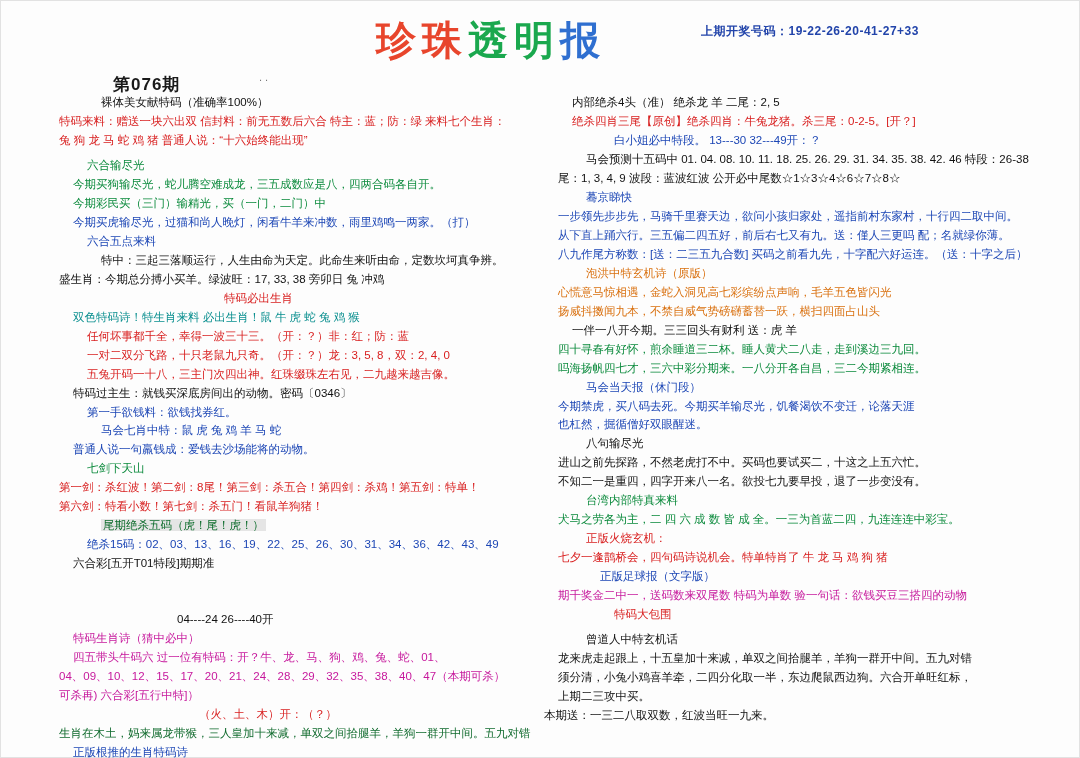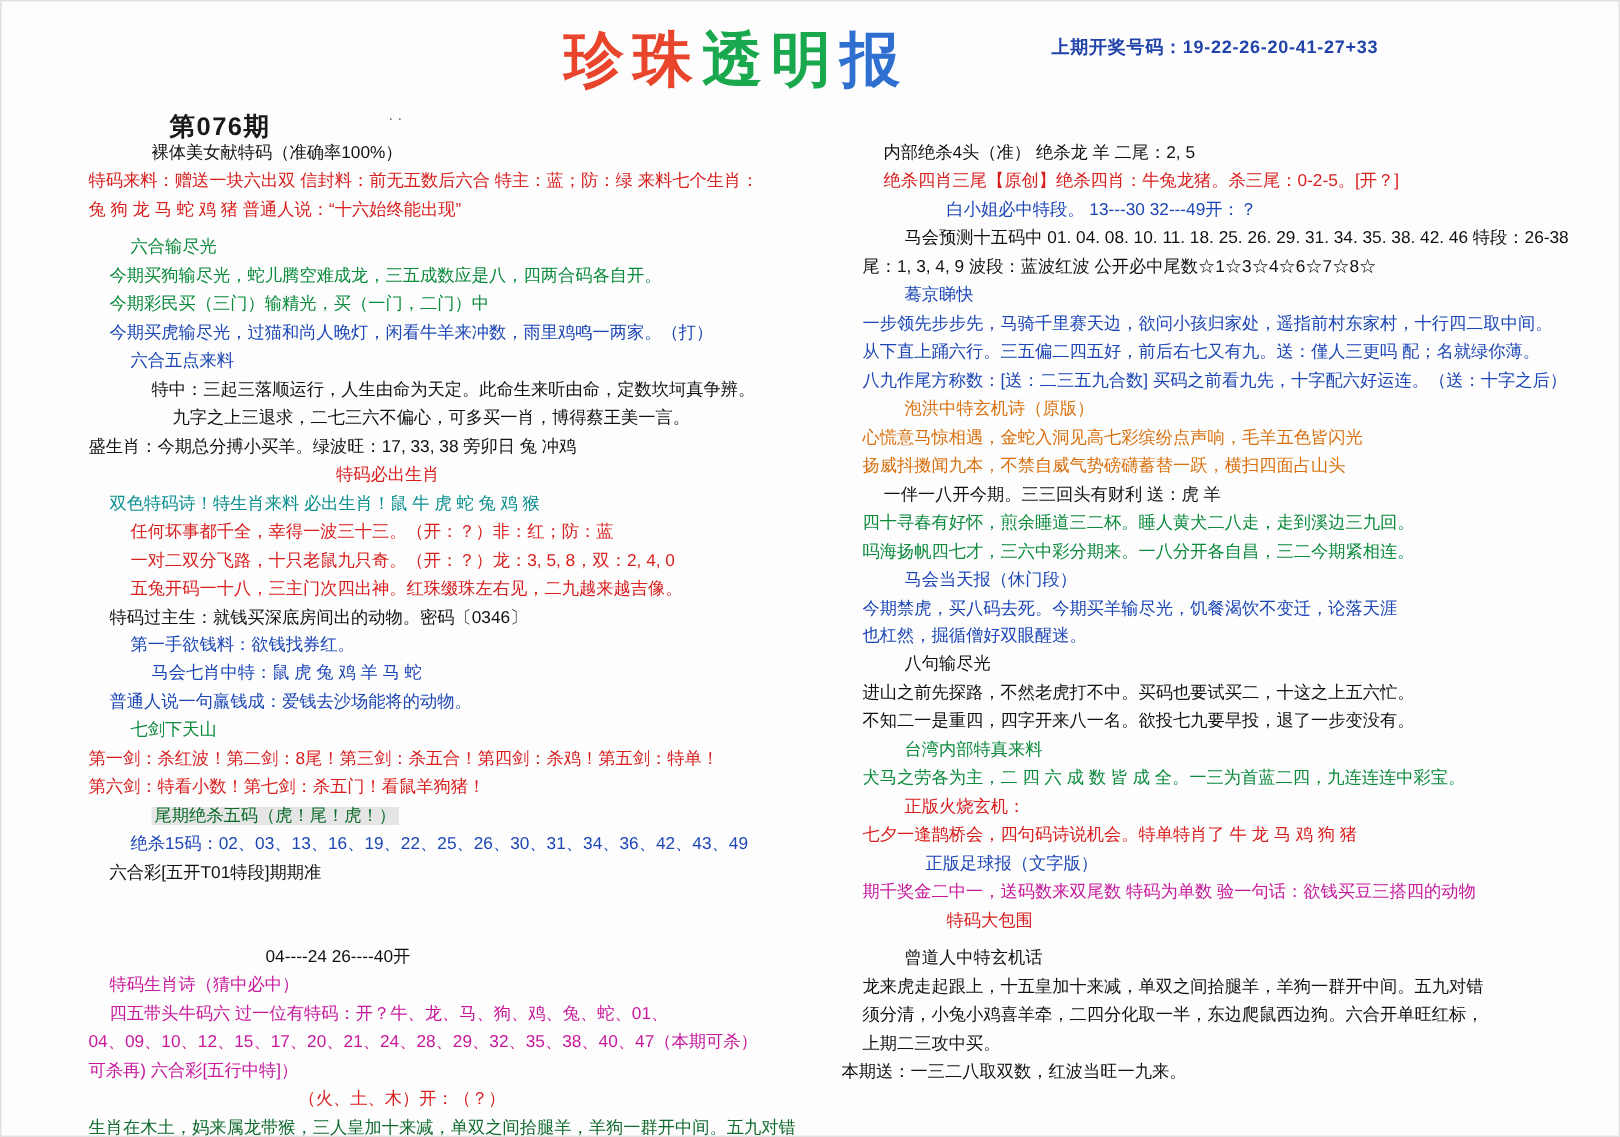--- a/index.html
+++ b/index.html
@@ -75,21 +75,21 @@
     top: 92px;
     font-size: 11.5px;
     line-height: 1.65;
     color: #111;
   }
   .col-left {
     left: 58px;
     width: 480px;
   }
   .col-right {
-    left: 560px;
+    left: 543px;
     width: 500px;
   }
   .ln {
     white-space: nowrap;
     margin: 0;
     padding: 0;
   }
   .sp0 { padding-left: 0; }
   .sp1 { padding-left: 14px; }
   .sp2 { padding-left: 28px; }
@@ -132,21 +132,20 @@
       <div class="ln sp3 black">裸体美女献特码（准确率100%）</div>
       <div class="ln sp0 red">特码来料：赠送一块六出双 信封料：前无五数后六合 特主：蓝；防：绿 来料七个生肖：</div>
       <div class="ln sp0 red">兔 狗 龙 马 蛇 鸡 猪   普通人说：“十六始终能出现”</div>
       <div class="gap-s"></div>
       <div class="ln sp2 green">六合输尽光</div>
       <div class="ln sp1 green">今期买狗输尽光，蛇儿腾空难成龙，三五成数应是八，四两合码各自开。</div>
       <div class="ln sp1 green">今期彩民买（三门）输精光，买（一门，二门）中</div>
       <div class="ln sp1 blue">今期买虎输尽光，过猫和尚人晚灯，闲看牛羊来冲数，雨里鸡鸣一两家。（打）</div>
       <div class="ln sp2 blue">六合五点来料</div>
       <div class="ln sp3 black">特中：三起三落顺运行，人生由命为天定。此命生来听由命，定数坎坷真争辨。</div>
-      <div class="ln sp4 black">九字之上三退求，二七三六不偏心，可多买一肖，博得蔡王美一言。</div>
       <div class="ln sp0 black">盛生肖：今期总分搏小买羊。绿波旺：17, 33, 38  旁卯日  兔 冲鸡</div>
       <div class="ln sp10 red">特码必出生肖</div>
       <div class="ln sp1 teal">双色特码诗！特生肖来料        必出生肖！鼠 牛 虎 蛇 兔 鸡 猴</div>
       <div class="ln sp2 red">任何坏事都千全，幸得一波三十三。（开：？）非：红；防：蓝</div>
       <div class="ln sp2 red">一对二双分飞路，十只老鼠九只奇。（开：？）龙：3, 5, 8，双：2, 4, 0</div>
       <div class="ln sp2 red">五兔开码一十八，三主门次四出神。红珠缀珠左右见，二九越来越吉像。</div>
       <div class="ln sp1 black">特码过主生：就钱买深底房间出的动物。密码〔0346〕</div>
       <div class="ln sp2 blue">第一手欲钱料：欲钱找券红。</div>
       <div class="ln sp3 blue">马会七肖中特：鼠 虎 兔 鸡 羊 马 蛇</div>
       <div class="ln sp1 blue">普通人说一句羸钱成：爱钱去沙场能将的动物。</div>

